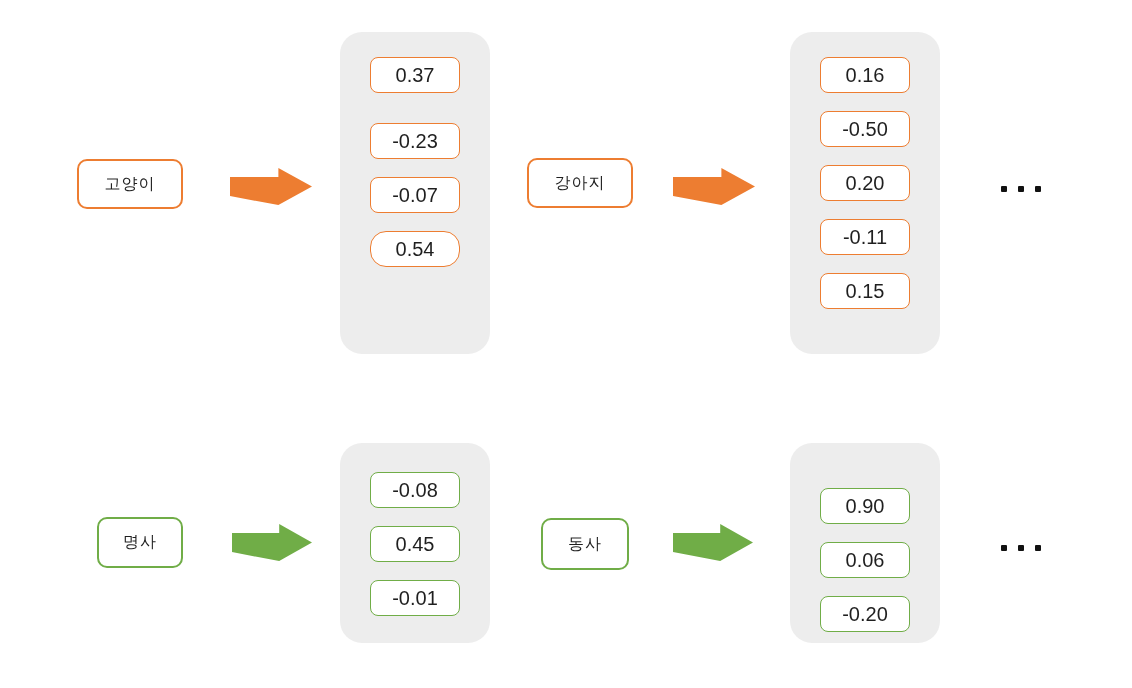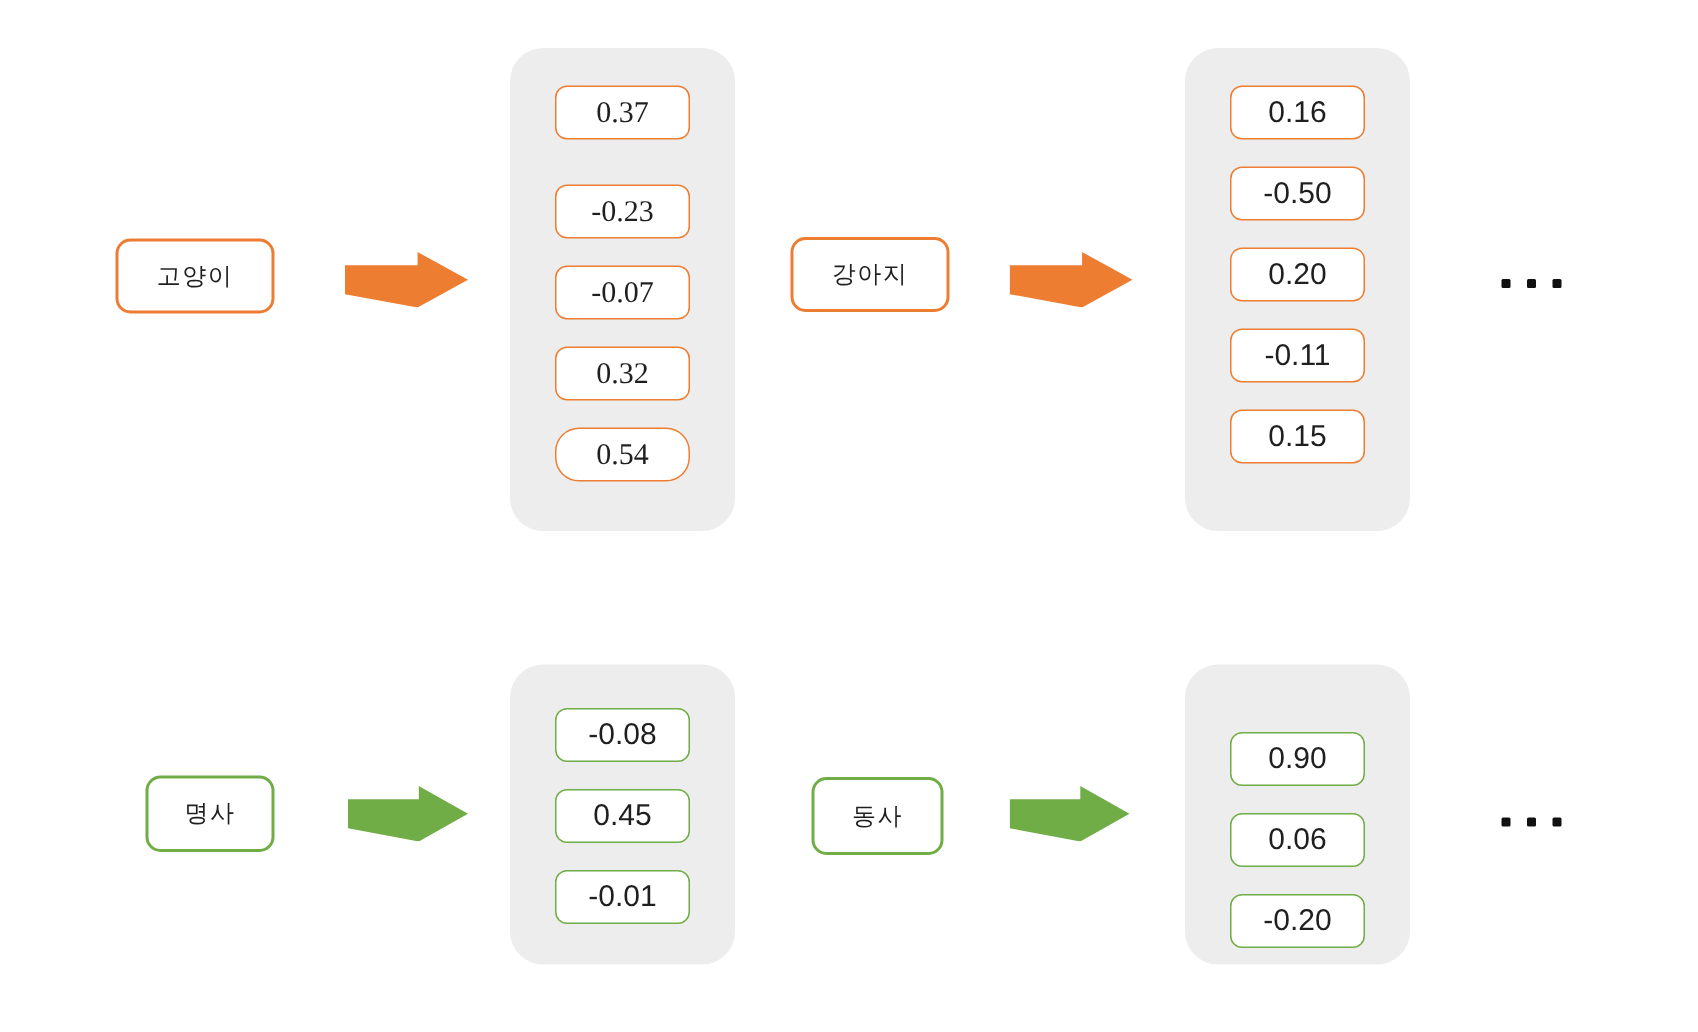--- a/index.html
+++ b/index.html
@@ -63,25 +63,24 @@
 </style>
 </head>
 <body>
 
 <div class="canvas">
 
   <div class="word-box" style="left: 77px; top: 159px; width: 106px; height: 50px; border-color: rgb(237, 125, 49);">고양이</div>
 
   <div class="arrow" style="left: 230px; top: 168px; width: 82px; height: 37px; background: rgb(237, 125, 49);"></div>
 
-  <div class="panel" style="left:340px; top:32px; width:150px; height:322px; padding-top:25px;font-family:Liberation Serif, serif;">
+  <div class="panel" style="left:340px; top:32px; width:150px; height:322px; padding-top:25px;">
     <div class="vbox" style="border-color: rgb(237, 125, 49);">0.37</div>
     <div class="vbox" style="border-color: rgb(237, 125, 49); margin-top: 12px;">-0.23</div>
     <div class="vbox" style="border-color: rgb(237, 125, 49);">-0.07</div>
-    <div class="vbox" style="border-color: rgb(237, 125, 49);">0.32</div>
     <div class="vbox" style="border-color: rgb(237, 125, 49); border-radius: 16px;">0.54</div>
   </div>
 
   <div class="word-box" style="left: 527px; top: 158px; width: 106px; height: 50px; border-color: rgb(237, 125, 49);">강아지</div>
 
   <div class="arrow" style="left: 673px; top: 168px; width: 82px; height: 37px; background: rgb(237, 125, 49);"></div>
 
   <div class="panel" style="left:790px; top:32px; width:150px; height:322px; padding-top:25px;">
     <div class="vbox" style="border-color: rgb(237, 125, 49);">0.16</div>
     <div class="vbox" style="border-color: rgb(237, 125, 49);">-0.50</div>

